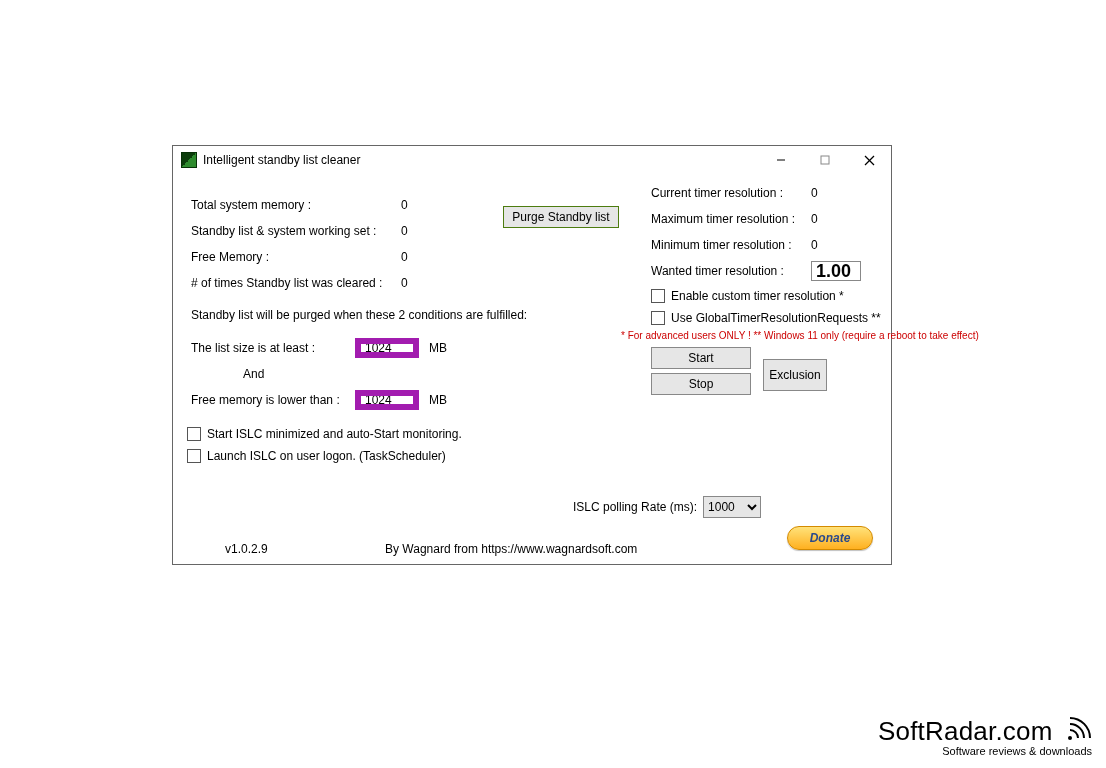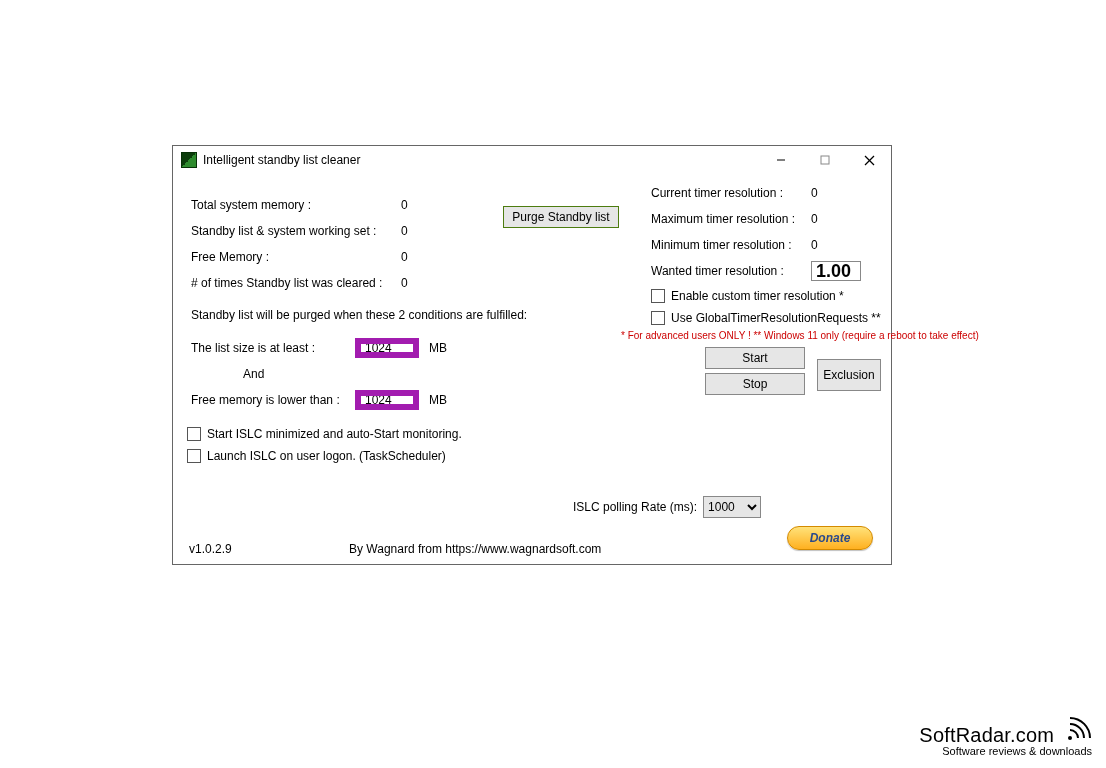--- a/index.html
+++ b/index.html
@@ -79,21 +79,21 @@
   .right-value { }
   .wanted-input {
     width: 50px; height: 20px;
     border: 1px solid #888;
     padding: 1px 4px;
     font-size: 18px;
     font-family: inherit;
     font-weight: bold;
   }
   .warn-text { color: #cc0000; font-size: 10px; margin-top: 2px; white-space: nowrap;}
-  .btn-row { margin-top: 6px; display: flex; align-items: flex-start; justify-content: flex-end; }
+  .btn-row { margin-top: 6px; display: flex; align-items: flex-start; }
   .btn-stack { display: flex; flex-direction: column; gap: 4px; }
   .std-btn {
     width: 100px; height: 22px;
     border: 1px solid #888;
     background: #e6e6e6;
     font-size: 12px;
     font-family: inherit;
     cursor: pointer;
   }
   .excl-btn {
@@ -120,21 +120,21 @@
     font-family: inherit;
     margin-left: 6px;
   }
   .footer {
     position: absolute;
     left: 16px; bottom: 8px;
     width: 690px;
     display: flex;
     align-items: flex-end;
   }
-  .version { width: 160px; }
+  .version { width: 160px; margin-left: 36px; }
   .byline { flex: 1; text-align: left; }
   .donate-btn {
     position: absolute;
     right: 18px; bottom: 14px;
     width: 86px; height: 24px;
     border-radius: 12px;
     background: linear-gradient(#ffe27a, #ffb020);
     border: 1px solid #d48a00;
     font-style: italic;
     font-weight: bold;
@@ -143,21 +143,21 @@
     cursor: pointer;
     box-shadow: 0 1px 1px rgba(0,0,0,0.25);
   }
   .watermark {
     position: absolute;
     right: 14px;
     bottom: 10px;
     text-align: right;
     line-height: 1.05;
   }
-  .watermark .brand { font-size: 20px; letter-spacing: 0.2px; }
+  .watermark .brand { font-size: 26px; letter-spacing: 0.2px; }
   .watermark .sub { font-size: 11px; }
   .watermark svg { vertical-align: text-bottom; margin-left: 2px; }
   input[type=checkbox]{
     appearance:none;
     border:1px solid #555;
     background:#fff;
     width:14px;height:14px;
   }
 </style>
 </head>

